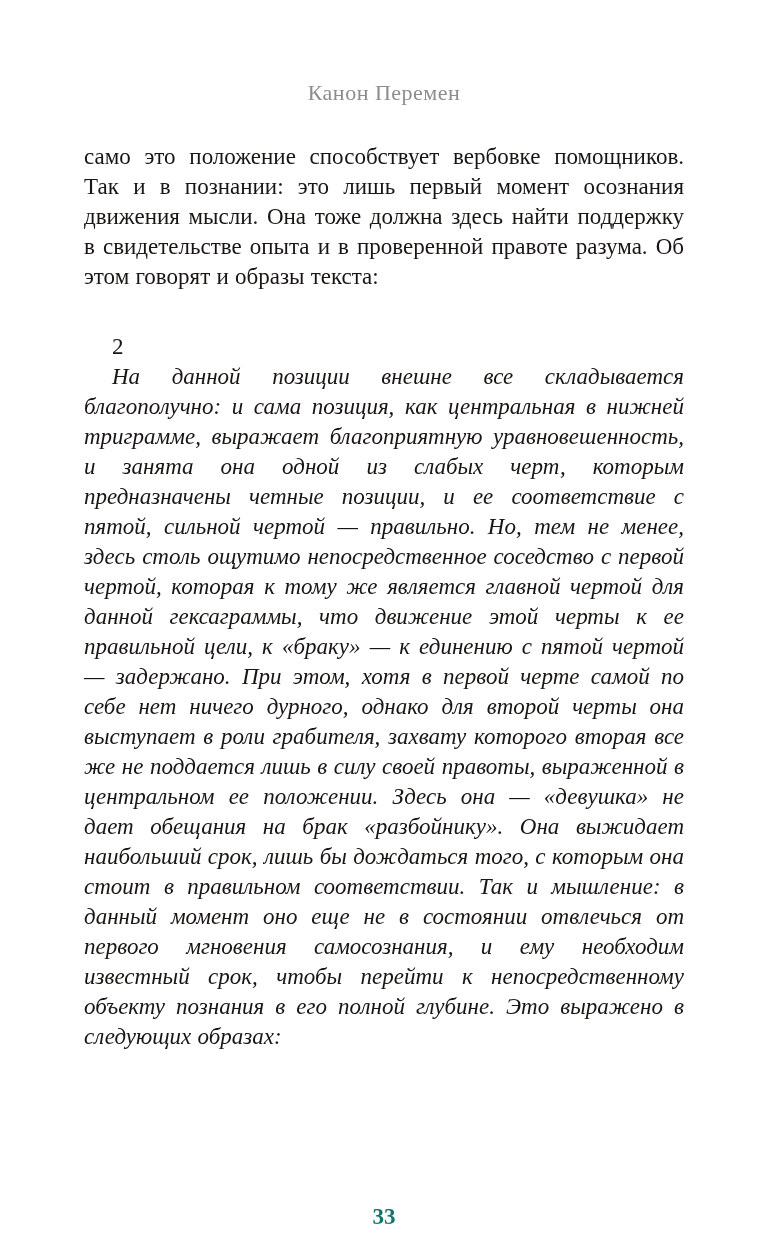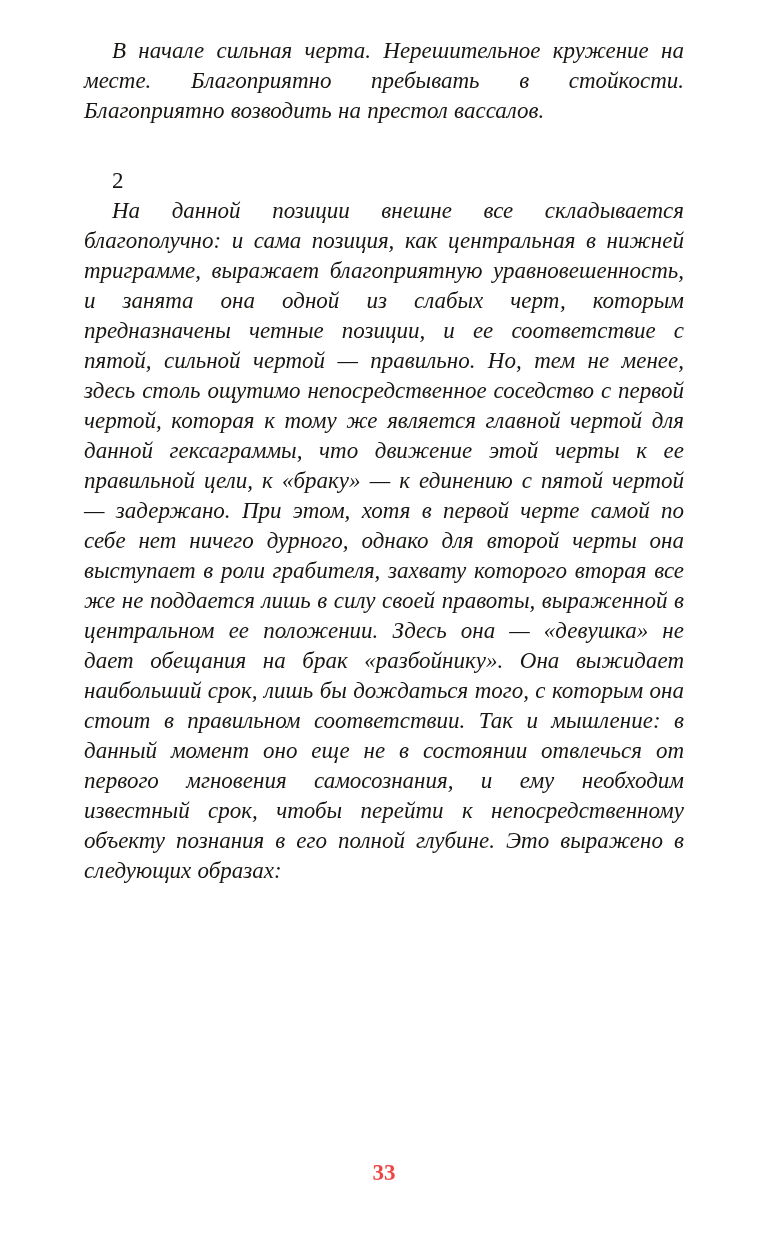--- a/index.html
+++ b/index.html
@@ -59,33 +59,34 @@
     text-align: left;
   }
   .page-number {
     position: absolute;
     left: 0;
     bottom: 90px;
     width: 768px;
     text-align: center;
     font-size: 23px;
     font-weight: bold;
-    color: #ef4444;
+    color: #0f766e;
   }
 </style>
 </head>
 <body>
 
 <div class="page">
 
+  <div class="running-header">Канон Перемен</div>
 
   <div class="content">
 
+    <p class="para-no-indent">само это положение способствует вербовке помощников. Так и в познании: это лишь первый момент осознания движения мысли. Она тоже должна здесь найти поддержку в свидетельстве опыта и в проверенной правоте разума. Об этом говорят и образы текста:</p>
 
-    <p class="para-italic">В начале сильная черта. Нерешительное кружение на месте. Благоприятно пребывать в стойкости. Благоприятно возводить на престол вассалов.</p>
 
     <p class="section-number">2</p>
 
     <p class="para-indent">На данной позиции внешне все складывается благополучно: и сама позиция, как центральная в нижней триграмме, выражает благоприятную уравновешенность, и занята она одной из слабых черт, которым предназначены четные позиции, и ее соответствие с пятой, сильной чертой — правильно. Но, тем не менее, здесь столь ощутимо непосредственное соседство с первой чертой, которая к тому же является главной чертой для данной гексаграммы, что движение этой черты к ее правильной цели, к «браку» — к единению с пятой чертой — задержано. При этом, хотя в первой черте самой по себе нет ничего дурного, однако для второй черты она выступает в роли грабителя, захвату которого вторая все же не поддается лишь в силу своей правоты, выраженной в центральном ее положении. Здесь она — «девушка» не дает обещания на брак «разбойнику». Она выжидает наибольший срок, лишь бы дождаться того, с которым она стоит в правильном соответствии. Так и мышление: в данный момент оно еще не в состоянии отвлечься от первого мгновения самосознания, и ему необходим известный срок, чтобы перейти к непосредственному объекту познания в его полной глубине. Это выражено в следующих образах:</p>
 
   </div>
 
   <div class="page-number">33</div>
 
 </div>

